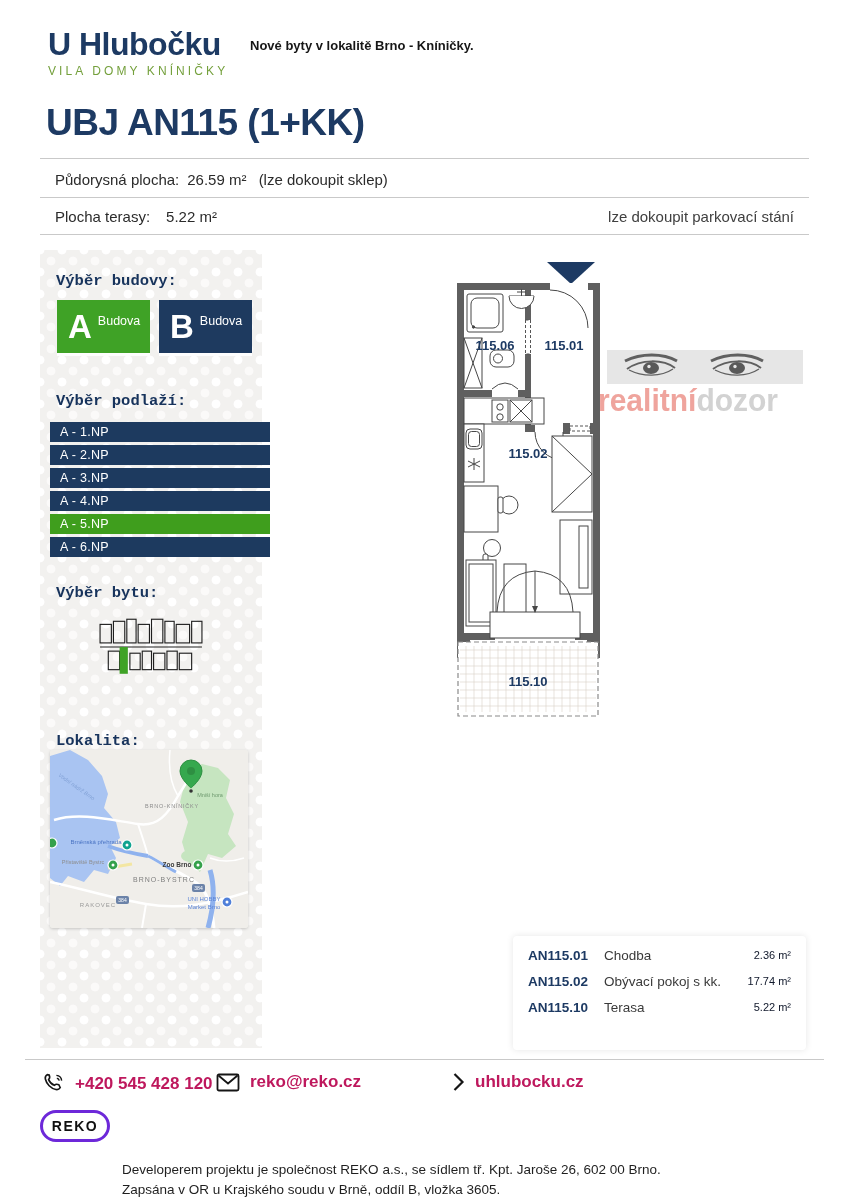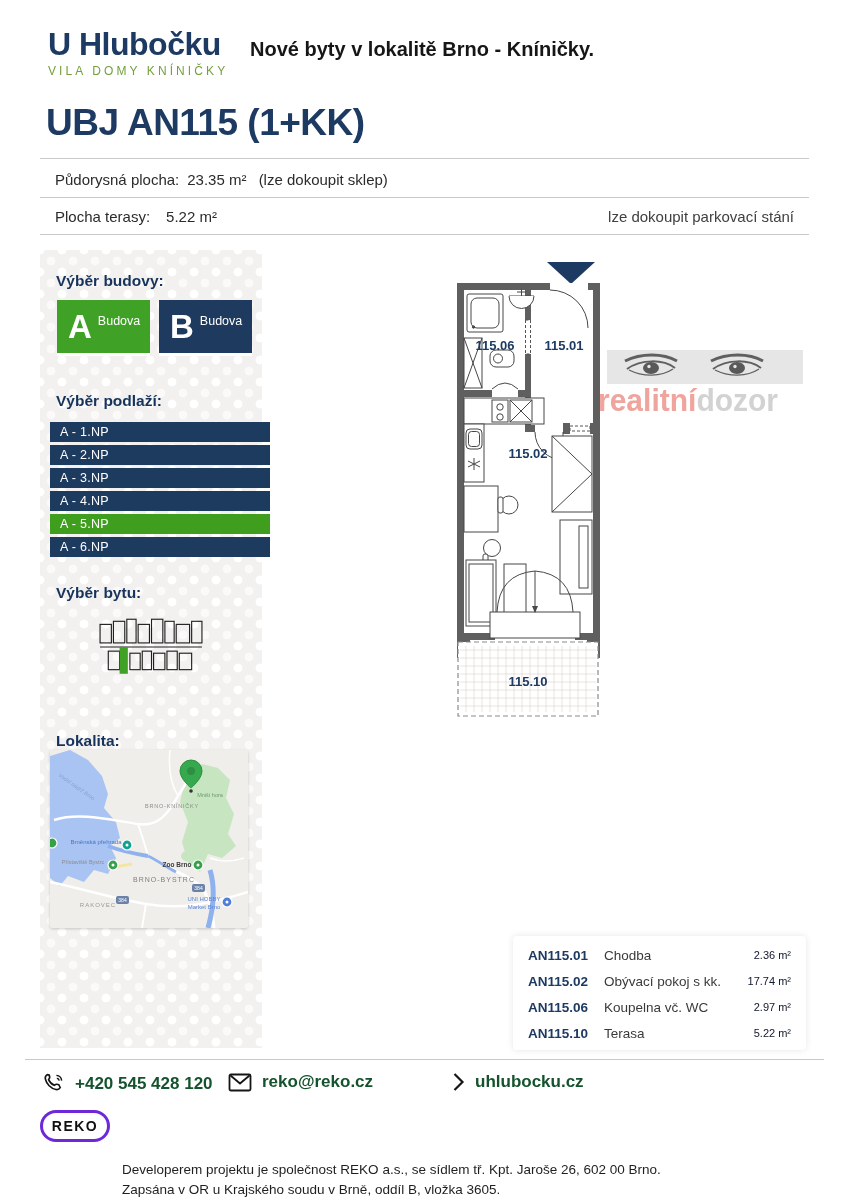--- a/index.html
+++ b/index.html
@@ -4,38 +4,38 @@
 <style>
   html,body{margin:0;padding:0;background:#fff;}
   .page{position:relative;width:849px;height:1200px;background:#ffffff;overflow:hidden;
         font-family:"Liberation Sans", sans-serif;color:#2b2b2b;}
 
   
   .logo{position:absolute;left:48px;top:28px;}
   .logo-title{font-size:32px;font-weight:800;color:#1d3a63;letter-spacing:-0.5px;line-height:1;}
   .logo-sub{font-size:12px;font-weight:400;color:#74a03c;letter-spacing:3.1px;margin-top:4px;}
   .tagline{position:absolute;left:250px;top:38px;}
-  .tagline-bold{font-size:20px;font-weight:700;color:#161616;}
+  .tagline-bold{font-size:13px;font-weight:700;color:#161616;}
   .tagline-reg{font-size:14.5px;color:#2c2c2c;margin-top:7px;}
   .unit-title{position:absolute;left:46px;top:102px;font-size:37px;font-weight:800;color:#1d3a63;letter-spacing:-0.5px;}
   .hr{position:absolute;left:40px;right:40px;height:1px;background:#c9c9c9;}
   .hr1{top:158px}.hr2{top:197px}.hr3{top:234px}
   .inforow{position:absolute;left:55px;font-size:15px;color:#2b2b2b;}
   .row1{top:171px}.row2{top:208px}
   .val{margin-left:8px;}
   .val2{margin-left:16px;}
   .parknote{position:absolute;right:55px;top:208px;font-size:15px;color:#404040;}
 
   
   .sidebar{position:absolute;left:40px;top:250px;width:222px;height:798px;
     background-color:#f2f1ef;
     background-image:radial-gradient(#fbfaf9 26%, rgba(0,0,0,0) 31%),
                      radial-gradient(#ffffff 26%, rgba(0,0,0,0) 31%);
     background-position:0 0, 11px 11px;background-size:22px 22px;}
-  .sb-h{position:absolute;left:16px;font-size:15.5px;font-weight:800;color:#17335c;}
+  .sb-h{position:absolute;left:16px;font-size:15.5px;font-weight:800;color:#17335c;font-family:Liberation Mono, monospace;}
   .h-bld{top:22px}.h-flr{top:142px}.h-unit{top:334px}.h-loc{top:482px}
   .bld{position:absolute;top:50px;width:93px;height:53px;display:flex;align-items:center;
        padding-left:11px;box-sizing:border-box;color:#fff;cursor:pointer;
        box-shadow:0 3px 0 rgba(255,255,255,0.9);}
   .bld-a{left:17px;background:#3fa226;}
   .bld-b{left:119px;background:#1e3a5f;}
   .bld-letter{font-size:33px;font-weight:800;line-height:1;}
   .bld-label{font-size:12.5px;margin-left:6px;transform:translateY(-6px);}
   .floors{position:absolute;left:10px;top:172px;width:220px;}
   .floor{height:20px;margin-bottom:3px;background:#1d3a5f;color:#fff;font-size:12.5px;
@@ -62,22 +62,22 @@
         border-radius:4px;box-shadow:0 0 7px rgba(0,0,0,0.10);padding-top:6px;box-sizing:border-box;}
   .trow{display:flex;align-items:center;height:26px;padding:0 15px;}
   .tcode{width:76px;font-weight:700;color:#1d3a63;font-size:13.5px;}
   .tname{flex:1;color:#3a3a3a;font-size:13.5px;}
   .tarea{color:#0f172a;font-size:11px;}
 
   
   .hr4{top:1059px;left:25px;right:25px;}
   .contact{position:absolute;top:1072px;left:0;right:0;height:30px;}
   .c-item{position:absolute;display:flex;align-items:center;cursor:pointer;}
-  .c-phone{left:42px;}.c-mail{left:228px;}.c-web{left:452px;}
-  .c-text{font-size:17px;font-weight:700;color:#14532d;margin-left:10px;}
+  .c-phone{left:42px;}.c-mail{left:216px;}.c-web{left:452px;}
+  .c-text{font-size:17px;font-weight:700;color:#be185d;margin-left:10px;}
   .reko-logo{position:absolute;left:40px;top:1110px;width:64px;height:26px;border:3px solid #6d28d9;
              border-radius:16px;display:flex;align-items:center;justify-content:center;}
   .reko-logo span{font-size:14px;font-weight:800;letter-spacing:1.5px;color:#101010;}
   .company{position:absolute;left:122px;top:1160px;font-size:13.5px;color:#1f1f1f;line-height:1.45;}
 </style>
 </head>
 <body>
 
 <div class="page">
 
@@ -86,21 +86,21 @@
     <div class="logo-sub">VILA DOMY KNÍNIČKY</div>
   </div>
   <div class="tagline">
     <div class="tagline-bold">Nové byty v lokalitě Brno - Kníničky.</div>
   </div>
 
   <div class="unit-title">UBJ AN115 (1+KK)</div>
   <div class="hr hr1"></div>
 
   <div class="inforow row1">
-    <span>Půdorysná plocha:</span><span class="val">23.35 m²</span>
+    <span>Půdorysná plocha:</span><span class="val">26.59 m²</span>
     <span class="val">(lze dokoupit sklep)</span>
   </div>
   <div class="hr hr2"></div>
 
   <div class="inforow row2">
     <span>Plocha terasy:</span><span class="val2">5.22 m²</span>
   </div>
   <div class="parknote">lze dokoupit parkovací stání</div>
   <div class="hr hr3"></div>
 
@@ -316,25 +316,20 @@
       <span class="tcode">AN115.01</span>
       <span class="tname">Chodba</span>
       <span class="tarea">2.36 m²</span>
     </div>
     <div class="trow">
       <span class="tcode">AN115.02</span>
       <span class="tname">Obývací pokoj s kk.</span>
       <span class="tarea">17.74 m²</span>
     </div>
     <div class="trow">
-      <span class="tcode">AN115.06</span>
-      <span class="tname">Koupelna vč. WC</span>
-      <span class="tarea">2.97 m²</span>
-    </div>
-    <div class="trow">
       <span class="tcode">AN115.10</span>
       <span class="tname">Terasa</span>
       <span class="tarea">5.22 m²</span>
     </div>
   </div>
 
   <div class="hr hr4"></div>
   <div class="contact">
     <div class="c-item c-phone">
       <svg width="23" height="23" viewBox="0 0 24 24">

